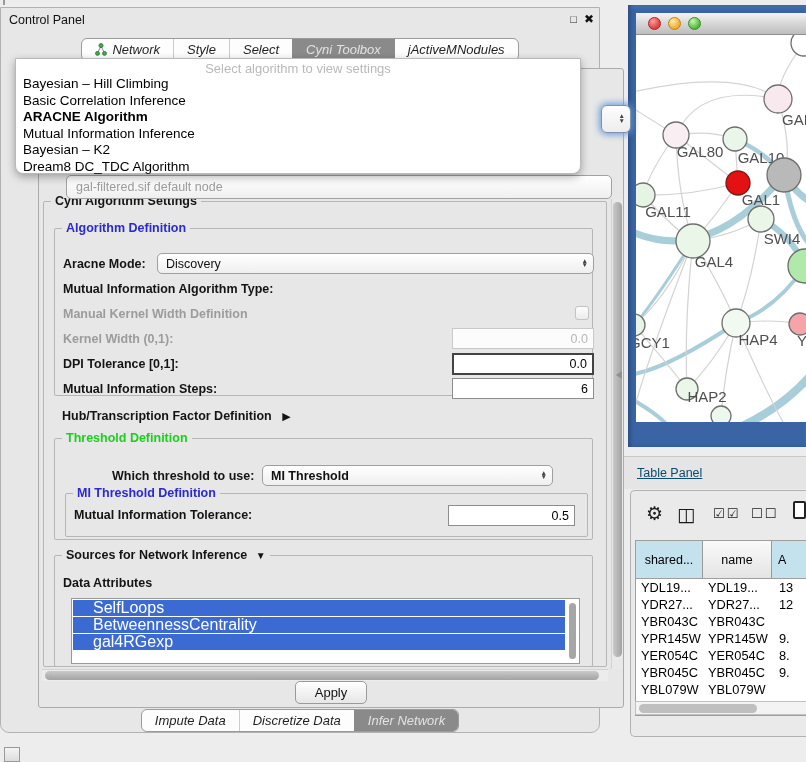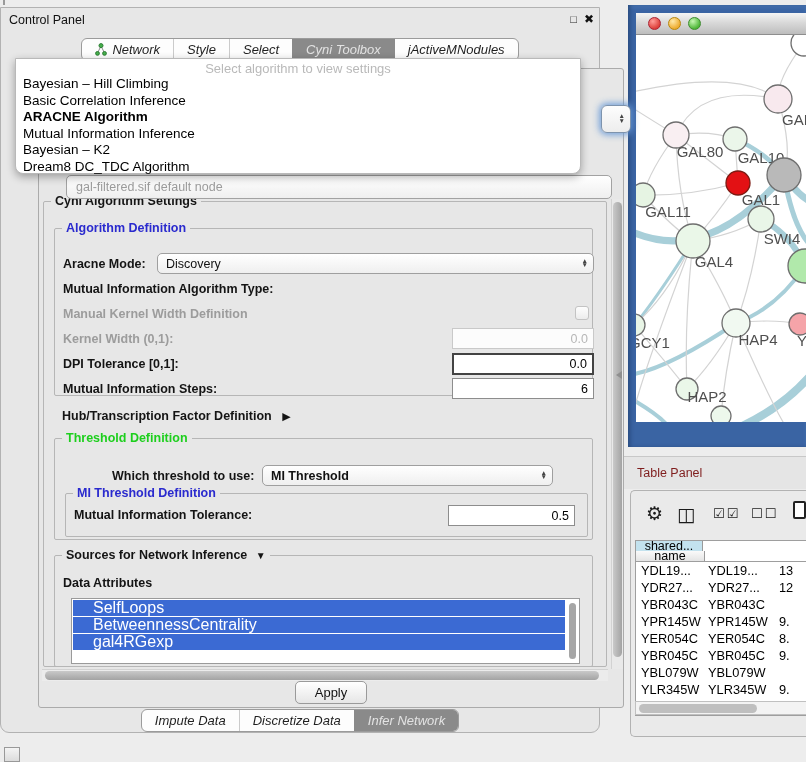--- a/index.html
+++ b/index.html
@@ -115,32 +115,32 @@
   #tl-red{left:12px;background:radial-gradient(circle at 35% 30%,#ff9d98,#dd3f3a 70%);border:1px solid #a23;}
   #tl-yellow{left:32px;background:radial-gradient(circle at 35% 30%,#ffe9a8,#eeac30 70%);border:1px solid #b8860b;}
   #tl-green{left:52px;background:radial-gradient(circle at 35% 30%,#c6f7b2,#4fb739 70%);border:1px solid #3d8b2e;}
   #net-canvas{position:absolute;left:8px;top:30px;width:170px;height:387px;background:#fff;overflow:hidden;}
 
   #split-arrow{position:absolute;left:616px;top:371px;width:0;height:0;
       border-top:4px solid transparent;border-bottom:4px solid transparent;border-right:6px solid #8f8f8f;}
 
   
   #tp-title-strip{position:absolute;left:624px;top:456px;width:182px;height:33px;background:#e5e5e5;
-      border-top:1px solid #c8c8c8;font-size:12.5px;color:#7f1d1d;display:flex;align-items:center;padding-left:13px;}
+      border-top:1px solid #c8c8c8;font-size:12.5px;color:#0c4a6e;display:flex;align-items:center;padding-left:13px;text-decoration:underline;}
   #tp-box{position:absolute;left:630px;top:490px;width:176px;height:247px;background:#eaeaea;
       border:1px solid #b2b2b2;border-right:none;border-radius:5px 0 0 5px;overflow:hidden;}
   .tbi{position:absolute;color:#1b1b1b;}
   #ic-0{left:15px;top:11px;font-size:19px;}
   #ic-1{left:46px;top:12px;font-size:19px;}
   #ic-2{left:82px;top:15px;font-size:13px;letter-spacing:2px;}
   #ic-3{left:120px;top:15px;font-size:13px;letter-spacing:2px;}
   #ic-4{left:162px;top:10px;width:13px;height:18px;border:2px solid #222;border-radius:2px;background:#fff;}
   #tp-table{position:absolute;left:4px;top:49px;width:172px;height:176px;background:#fff;
       border:1px solid #9e9e9e;border-right:none;overflow:hidden;}
-  #tp-head{display:flex;height:21px;border-bottom:1px solid #9e9e9e;flex-direction:column;}
+  #tp-head{display:flex;height:38px;border-bottom:1px solid #9e9e9e;}
   .hd{border-right:1px solid #9a9a9a;display:flex;align-items:center;justify-content:center;
       font-size:12.5px;color:#000;overflow:hidden;white-space:nowrap;}
   .hd.hl{background:#c3e2ee;} .hd.plain{background:linear-gradient(#fafafa,#e4e4e4);}
   .hd.c0{width:67px;} .hd.c1{width:69px;} .hd.c2{flex:1;justify-content:flex-start;padding-left:6px;}
   .trow{display:flex;height:17px;align-items:center;font-size:12.8px;color:#000;}
   .tc{overflow:hidden;white-space:nowrap;}
   .tc.c0{width:67px;padding-left:5px;} .tc.c1{width:69px;padding-left:5px;} .tc.c2{flex:1;padding-left:7px;}
   #tp-hscroll{position:absolute;left:4px;top:210px;width:172px;height:14px;background:#f3f3f3;
       border:1px solid #c0c0c0;border-right:none;}
   #tp-hthumb{position:absolute;left:3px;top:2px;width:118px;height:9px;background:#bfbfbf;border-radius:5px;}

